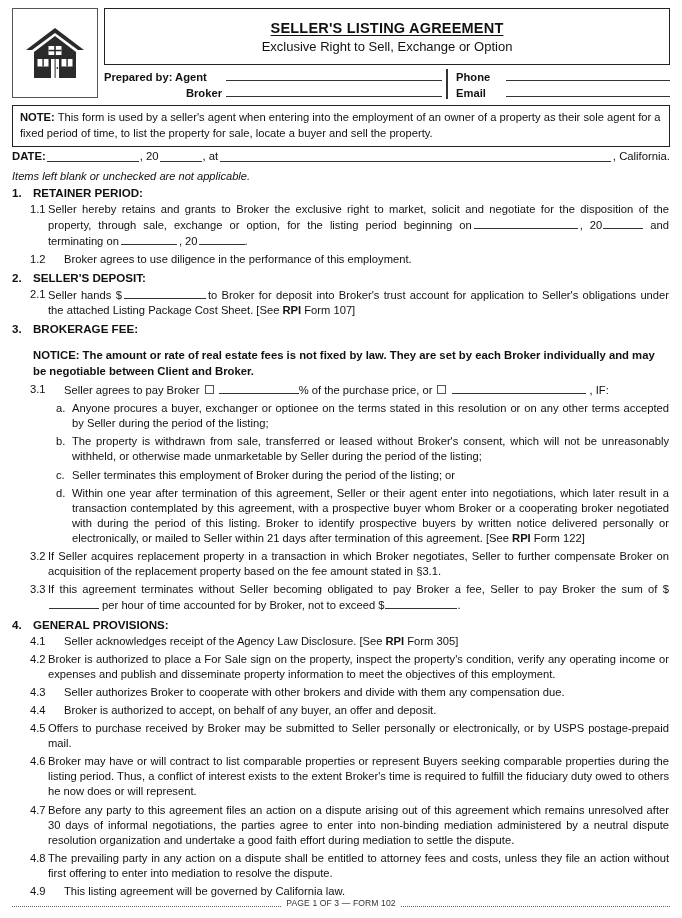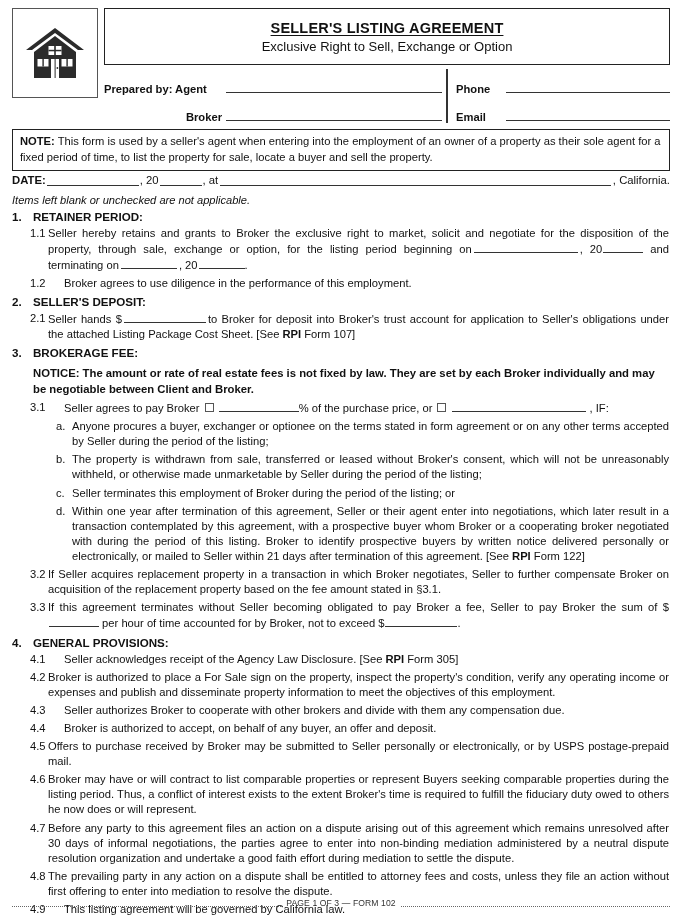--- a/index.html
+++ b/index.html
@@ -82,21 +82,20 @@
     display: flex;
     flex-direction: column;
     gap: 2px;
     border-left: 2px solid #333;
     padding-left: 8px;
     margin-left: 4px;
   }
   .field-row {
     display: flex;
     align-items: baseline;
-    margin-top: 12px;
   }
   .field-label {
     font-weight: bold;
     font-size: 11.2px;
     white-space: nowrap;
   }
   .prepared-left .field-row .field-label { width: 118px; }
   .prepared-left .field-row.broker-row .field-label { text-align: right; }
   .prepared-right .field-label { width: 46px; }
   .rule {
@@ -169,21 +168,21 @@
     flex: 1 1 auto;
     text-align: justify;
     padding-right: 1px;
   }
   .clause-body.nojust { text-align: left; padding-left: 16px; }
 
   .notice-para {
     font-size: 11.3px;
     font-weight: bold;
     line-height: 1.35;
-    margin: 7px 0 0 21px;
+    margin: 13px 0 0 21px;
     text-align: left;
   }
 
   .sub {
     display: flex;
     font-size: 11.2px;
     line-height: 1.35;
     margin-top: 3px;
   }
   .sub-letter {
@@ -351,21 +350,21 @@
 
     <div class="notice-para">NOTICE: The amount or rate of real estate fees is not fixed by law. They are set by each Broker individually and may be negotiable between Client and Broker.</div>
 
     <div class="clause">
       <span class="clause-num">3.1</span>
       <span class="clause-body nojust"><span>Seller agrees to pay Broker</span> <span class="cb"></span><span class="blank b-pct"></span><span>% of the purchase price, or</span> <span class="cb"></span><span class="blank b-alt"></span><span>, IF:</span></span>
     </div>
 
     <div class="sub">
       <span class="sub-letter">a.</span>
-      <span class="sub-body">Anyone procures a buyer, exchanger or optionee on the terms stated in form agreement or on any other terms accepted by Seller during the period of the listing;</span>
+      <span class="sub-body">Anyone procures a buyer, exchanger or optionee on the terms stated in this resolution or on any other terms accepted by Seller during the period of the listing;</span>
     </div>
 
     <div class="sub">
       <span class="sub-letter">b.</span>
       <span class="sub-body">The property is withdrawn from sale, transferred or leased without Broker's consent, which will not be unreasonably withheld, or otherwise made unmarketable by Seller during the period of the listing;</span>
     </div>
 
     <div class="sub">
       <span class="sub-letter">c.</span>
       <span class="sub-body nojust">Seller terminates this employment of Broker during the period of the listing; or</span>

